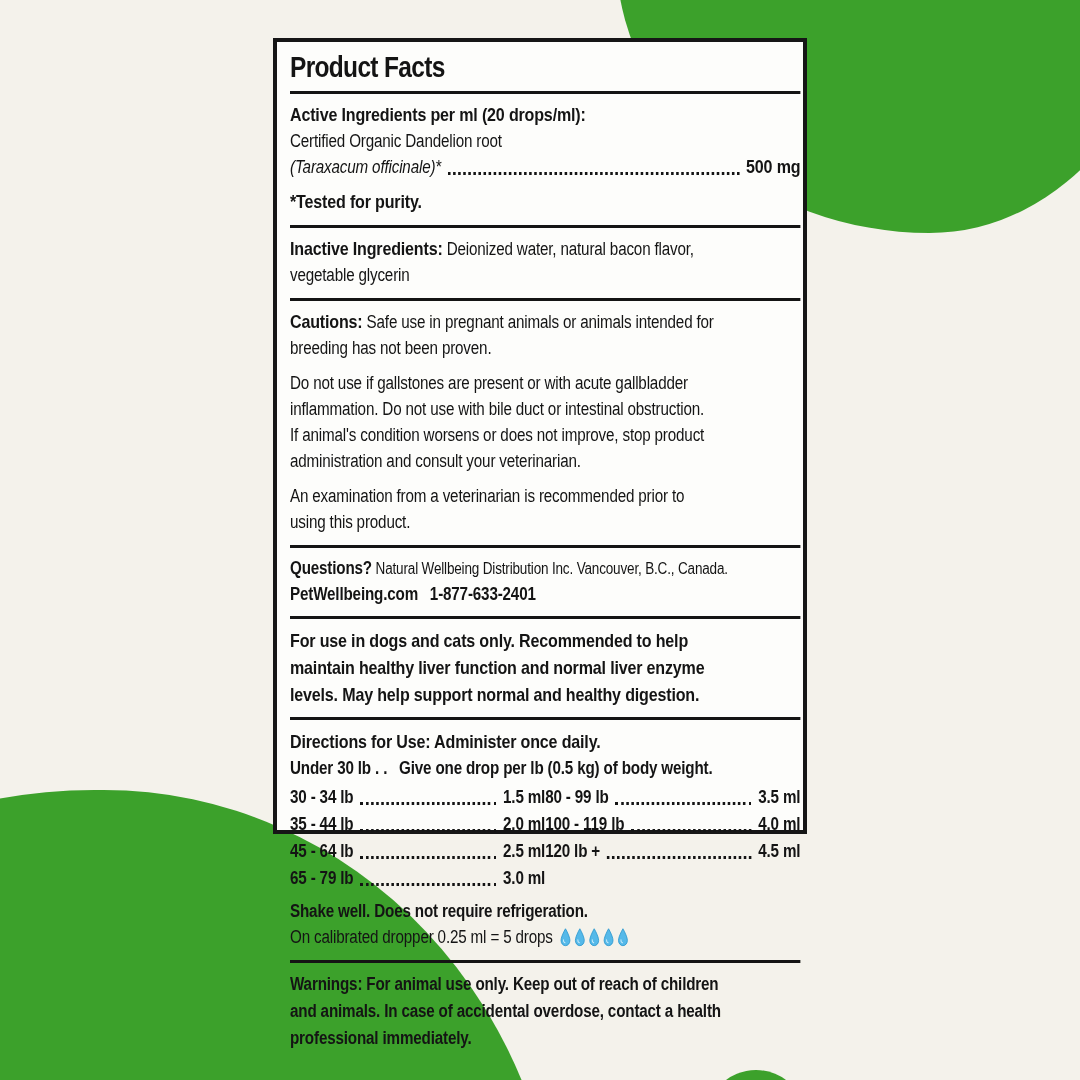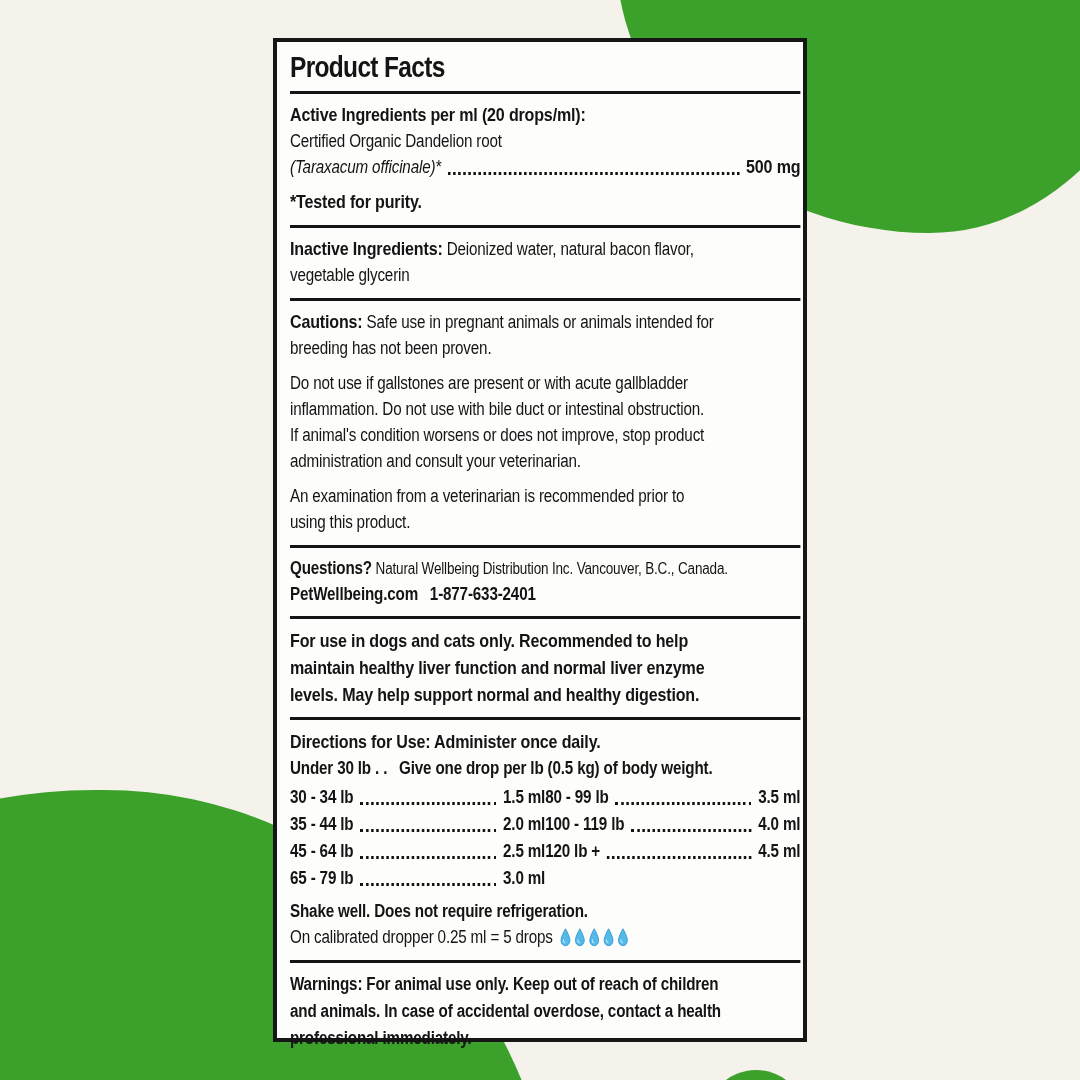--- a/index.html
+++ b/index.html
@@ -4,21 +4,21 @@
 <style>
   html,body{margin:0;padding:0;width:1080px;height:1080px;}
   body{position:relative;background:#f4f2eb;overflow:hidden;
        font-family:"Liberation Sans",sans-serif;color:#141414;}
   .blob{position:absolute;background:#3ca12b;border-radius:50%;z-index:0;}
   #blob-tr{left:616px;top:-327px;width:560px;height:560px;
            border-radius:48% 52% 44% 56% / 50% 46% 54% 50%;}
   #blob-bl{left:-400px;top:790px;width:960px;height:960px;
            border-radius:52% 48% 50% 50% / 49% 51% 50% 50%;}
   #blob-bs{left:706px;top:1070px;width:100px;height:100px;}
-  #panel{position:absolute;left:273px;top:38px;width:534px;height:1004px;
+  #panel{position:absolute;left:273px;top:38px;width:534px;height:796px;
          background:#fdfdfb;border:4px solid #161616;box-sizing:border-box;z-index:1;}
   #content{position:absolute;left:13px;top:6px;width:604px;
            transform:scaleX(0.845);transform-origin:0 0;
            font-size:18px;line-height:26px;letter-spacing:-0.2px;}
   .title{font-size:29px;line-height:34px;font-weight:bold;letter-spacing:-0.8px;margin-top:2px;}
   .rule{height:0;border-top:3px solid #141414;margin:7px 0 8px;}
   .b{font-weight:bold;}
   .h19{font-weight:bold;font-size:19px;}
   .ital{font-style:italic;}
   .line{white-space:nowrap;}

